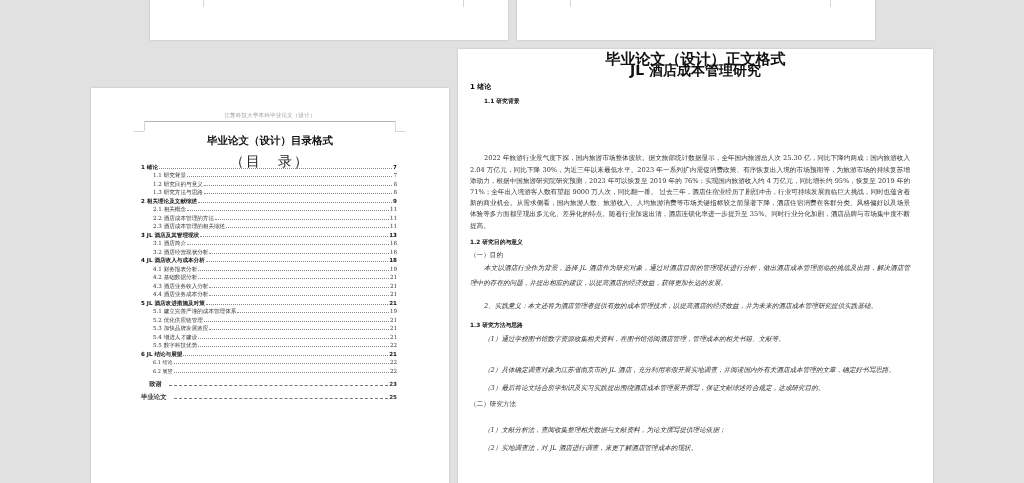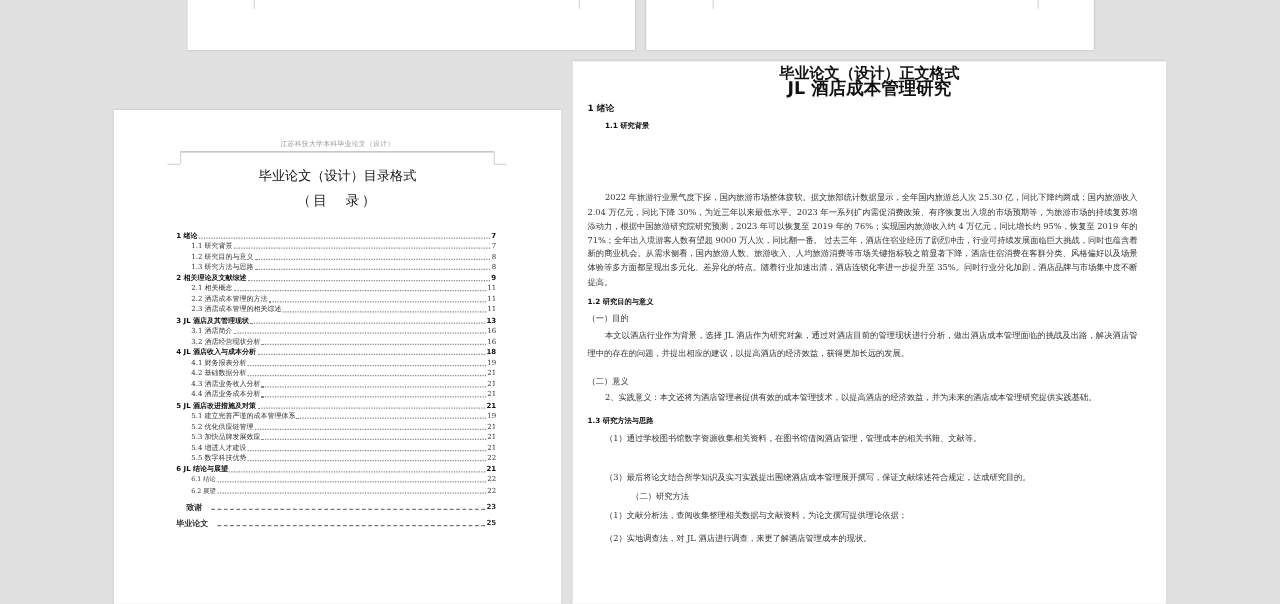--- a/index.html
+++ b/index.html
@@ -14,44 +14,44 @@
     box-shadow:0 0 2px rgba(0,0,0,0.18);
     overflow:hidden;
   }
   .crop-v { position:absolute; width:1px; background:#d6d6d6; }
   .crop-h { position:absolute; height:1px; background:#d6d6d6; }
 
   
   #toc-page { left:91px; top:88px; width:358px; height:420px; }
   .toc-header-text { position:absolute; top:24px; left:0; width:100%; text-align:center; font-size:5.5px; color:#999; font-family:"DejaVu Sans", sans-serif; letter-spacing:0.2px; }
   .toc-header-line { position:absolute; top:33px; left:53px; width:251px; height:1px; background:#b5b5b5; }
-  .toc-title { position:absolute; top:46px; left:0; width:100%; text-align:center; font-size:10.5px; font-weight:normal; font-family:"DejaVu Sans", sans-serif; color:#111; }
-  .toc-subtitle { position:absolute; top:65px; left:0; width:100%; text-align:center; font-size:11px; font-family:"DejaVu Sans", sans-serif; color:#222; letter-spacing:2px; }
-  .toc-list { position:absolute; top:96px; left:50px; width:256px; }
+  .toc-title { position:absolute; top:46px; left:0; width:100%; text-align:center; font-size:10.5px; font-weight:bold; font-family:"DejaVu Sans", sans-serif; color:#111; }
+  .toc-subtitle { position:absolute; top:65px; left:0; width:100%; text-align:center; font-size:14px; font-family:"DejaVu Sans", sans-serif; color:#222; letter-spacing:2px; }
+  .toc-list { position:absolute; top:74px; left:50px; width:256px; }
   .toc-row { display:flex; align-items:flex-end; height:8.5px; font-size:5.6px; line-height:8px; color:#333; white-space:nowrap; }
   .toc-row.l1 { font-weight:bold; color:#111; font-family:"DejaVu Sans", sans-serif; }
   .toc-row.l2 { padding-left:12px; }
   .toc-row.l2.small { padding-left:12px; font-size:5px; }
   .toc-row .dots { flex:1; border-bottom:1px dotted #888; margin:0 1px 2px 1px; height:1px; }
   .toc-row .pg { font-size:5.6px; }
   .toc-row.tail { height:13px; font-size:6.4px; font-weight:bold; font-family:"DejaVu Sans", sans-serif; }
   .toc-row.tail .dots { border-bottom:1px dashed #777; }
   .toc-row.tail.indent { padding-left:8px; }
 
   
   #body-page { left:458px; top:49px; width:475px; height:460px; }
-  .b-title { position:absolute; top:1px; left:0; width:100%; text-align:center; font-size:12px; font-weight:bold; font-family:"DejaVu Sans", sans-serif; color:#111; }
+  .b-title { position:absolute; top:1px; left:0; width:100%; text-align:center; font-size:15px; font-weight:bold; font-family:"DejaVu Sans", sans-serif; color:#111; }
   .b-subtitle { position:absolute; top:13px; left:0; width:100%; text-align:center; font-size:14px; font-weight:bold; font-family:"DejaVu Sans", sans-serif; color:#111; }
   .b-content { position:absolute; top:33px; left:12px; width:440px; font-size:6.6px; line-height:11.3px; color:#333; }
   .h1 { font-family:"DejaVu Sans", sans-serif; font-weight:bold; font-size:7px; color:#111; margin:0 0 4px 0; }
   .h2 { font-family:"DejaVu Sans", sans-serif; font-weight:bold; font-size:5.8px; color:#111; margin:0 0 3px 0; line-height:8px; }
   .h2.ind { padding-left:14px; }
   .p { text-indent:14px; text-align:justify; margin:0; }
   .p.tight { line-height:11.2px;margin-top:48px; }
-  .p.loose { line-height:15.5px; }
+  .p.loose { line-height:15.5px;font-style:italic; }
   .p.loose.sp { margin-bottom:7px; }
   .sub { margin:0; line-height:12px; }
   .gap { height:6px; }
 </style>
 </head>
 <body>
 
 <div class="page" style="left:150px;top:-10px;width:358px;height:50px;">
   <div class="crop-v" style="left:53px;top:0;height:17px;"></div>
   <div class="crop-v" style="left:313px;top:0;height:17px;"></div>
@@ -216,22 +216,22 @@
   <div class="b-title">毕业论文（设计）正文格式</div>
   <div class="b-subtitle">JL 酒店成本管理研究</div>
   <div class="b-content">
     <div class="h1">1 绪论</div>
     <div class="h2 ind">1.1 研究背景</div>
     <p class="p tight">2022 年旅游行业景气度下探，国内旅游市场整体疲软。据文旅部统计数据显示，全年国内旅游总人次 25.30 亿，同比下降约两成；国内旅游收入 2.04 万亿元，同比下降 30%，为近三年以来最低水平。2023 年一系列扩内需促消费政策、有序恢复出入境的市场预期等，为旅游市场的持续复苏增添动力，根据中国旅游研究院研究预测，2023 年可以恢复至 2019 年的 76%；实现国内旅游收入约 4 万亿元，同比增长约 95%，恢复至 2019 年的 71%；全年出入境游客人数有望超 9000 万人次，同比翻一番。 过去三年，酒店住宿业经历了剧烈冲击，行业可持续发展面临巨大挑战，同时也蕴含着新的商业机会。从需求侧看，国内旅游人数、旅游收入、人均旅游消费等市场关键指标较之前显著下降，酒店住宿消费在客群分类、风格偏好以及场景体验等多方面都呈现出多元化、差异化的特点。随着行业加速出清，酒店连锁化率进一步提升至 35%。同时行业分化加剧，酒店品牌与市场集中度不断提高。</p>
     <div class="gap"></div>
     <div class="h2">1.2 研究目的与意义</div>
     <div class="sub">（一）目的</div>
     <p class="p loose sp">本文以酒店行业作为背景，选择 JL 酒店作为研究对象，通过对酒店目前的管理现状进行分析，做出酒店成本管理面临的挑战及出路，解决酒店管理中的存在的问题，并提出相应的建议，以提高酒店的经济效益，获得更加长远的发展。</p>
-    <div class="sub">（二）意义</div>
     <p class="p loose sp">2、实践意义：本文还将为酒店管理者提供有效的成本管理技术，以提高酒店的经济效益，并为未来的酒店成本管理研究提供实践基础。</p>
     <div class="h2">1.3 研究方法与思路</div>
     <p class="p loose" style="margin-bottom:15px;">（1）通过学校图书馆数字资源收集相关资料，在图书馆借阅酒店管理，管理成本的相关书籍、文献等。</p>
+    <p class="p loose" style="margin-bottom:3px;">（2）具体确定调查对象为江苏省南京市的 JL 酒店，充分利用寒假开展实地调查，并阅读国内外有关酒店成本管理的文章，确定好书写思路。</p>
     <p class="p loose">（3）最后将论文结合所学知识及实习实践提出围绕酒店成本管理展开撰写，保证文献综述符合规定，达成研究目的。</p>
-    <div class="sub" style="line-height:15px;margin-left:35px;">（二）研究方法</div>
-    <p class="p loose" style="margin-bottom:3px;">（1）文献分析法，查阅收集整理相关数据与文献资料，为论文撰写提供理论依据；</p>
+    <div class="sub" style="line-height:15px;">（二）研究方法</div>
+    <p class="p loose" style="margin-bottom:3px;margin-top:11px;">（1）文献分析法，查阅收集整理相关数据与文献资料，为论文撰写提供理论依据；</p>
     <p class="p loose">（2）实地调查法，对 JL 酒店进行调查，来更了解酒店管理成本的现状。</p>
   </div>
 </div>
 
 </body></html>

